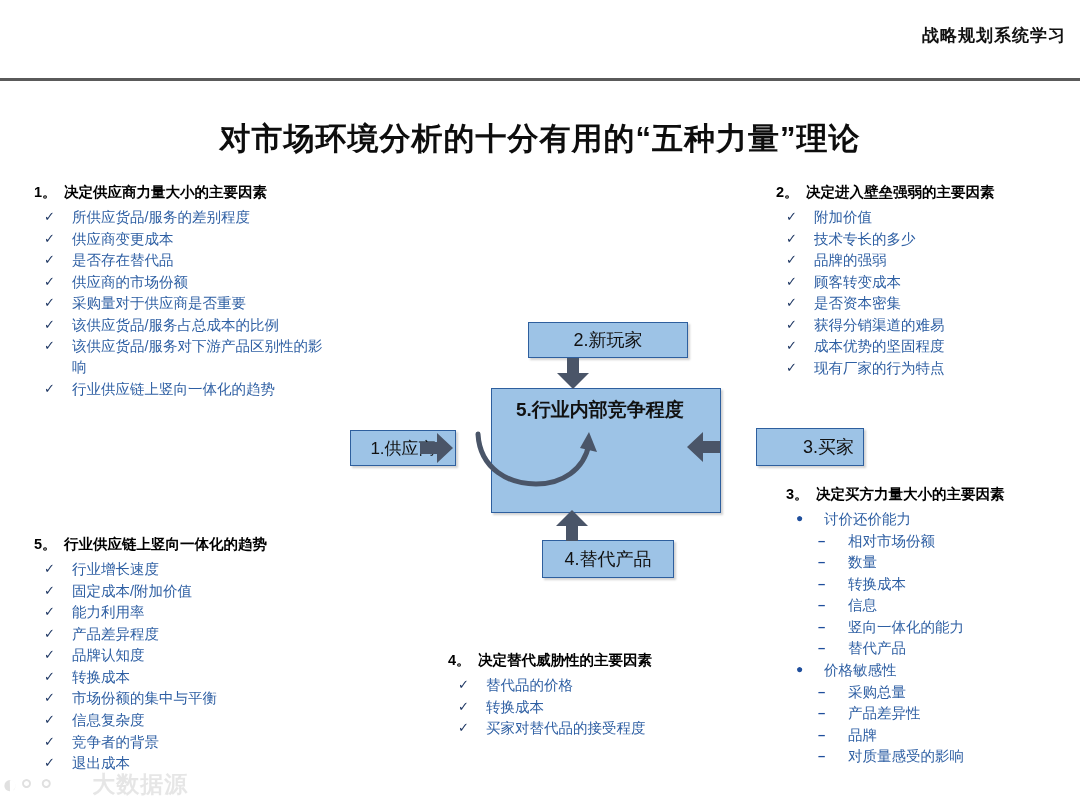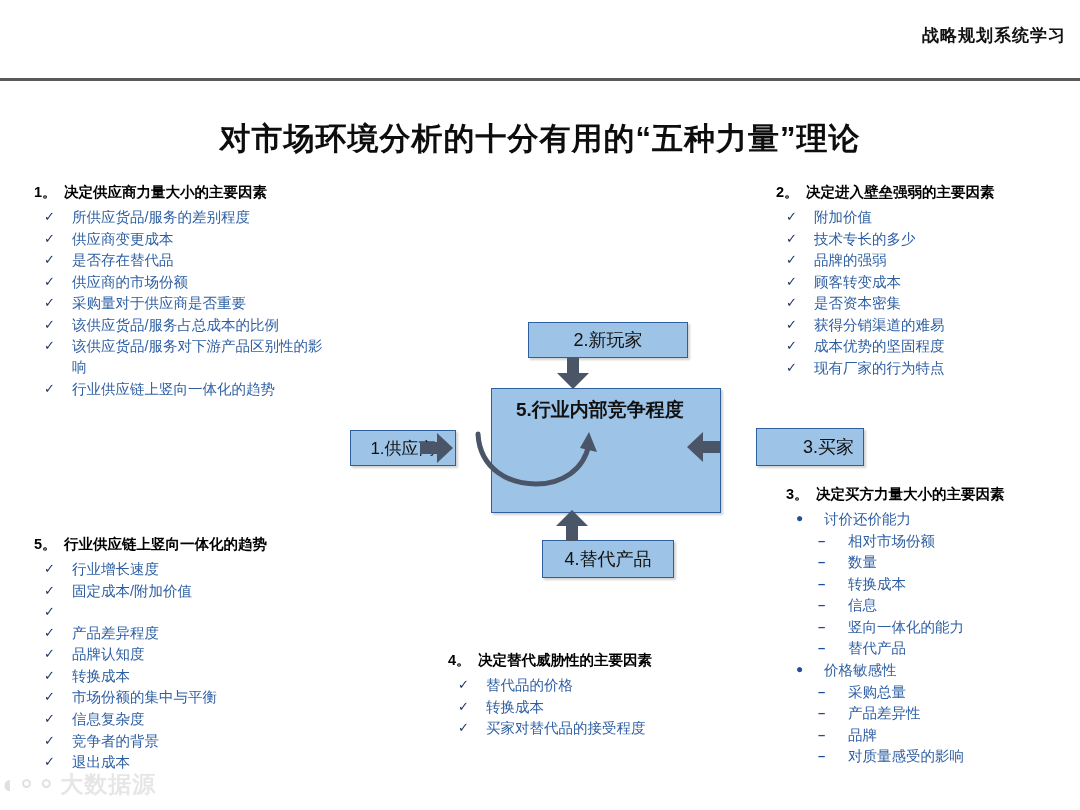--- a/index.html
+++ b/index.html
@@ -90,21 +90,21 @@
   .arrow{position:absolute;fill:#4A5568;}
   .curve{position:absolute;left:170px;top:130px;}
 
   
   .wm{
     position:absolute;left:2px;bottom:2px;width:210px;height:48px;
     opacity:.30;pointer-events:none;
     display:flex;align-items:center;gap:5px;
   }
   .wm .wmlogo{font-size:26px;color:#9a9a9a;font-weight:bold;letter-spacing:-2px;}
-  .wm .wmtxt{font-size:23px;color:#b0b0b0;font-weight:bold;letter-spacing:1px;}
+  .wm .wmtxt{font-size:23px;color:#b0b0b0;font-weight:bold;letter-spacing:1px;margin-left:32px;}
 </style>
 </head>
 <body>
 
 <div class="slide">
 
   <div class="hdr-title">战略规划系统学习</div>
   <div class="hdr-rule"></div>
 
   <div class="main-title">对市场环境分析的十分有用的“五种力量”理论</div>
@@ -159,20 +159,21 @@
       <li>
           <span class="mk">✓</span>
           <span class="ltxt">行业增长速度</span>
         </li>
       <li>
           <span class="mk">✓</span>
           <span class="ltxt">固定成本/附加价值</span>
         </li>
       <li>
           <span class="mk">✓</span>
+          <span class="ltxt">能力利用率</span>
         </li>
       <li>
           <span class="mk">✓</span>
           <span class="ltxt">产品差异程度</span>
         </li>
       <li>
           <span class="mk">✓</span>
           <span class="ltxt">品牌认知度</span>
         </li>
       <li>

